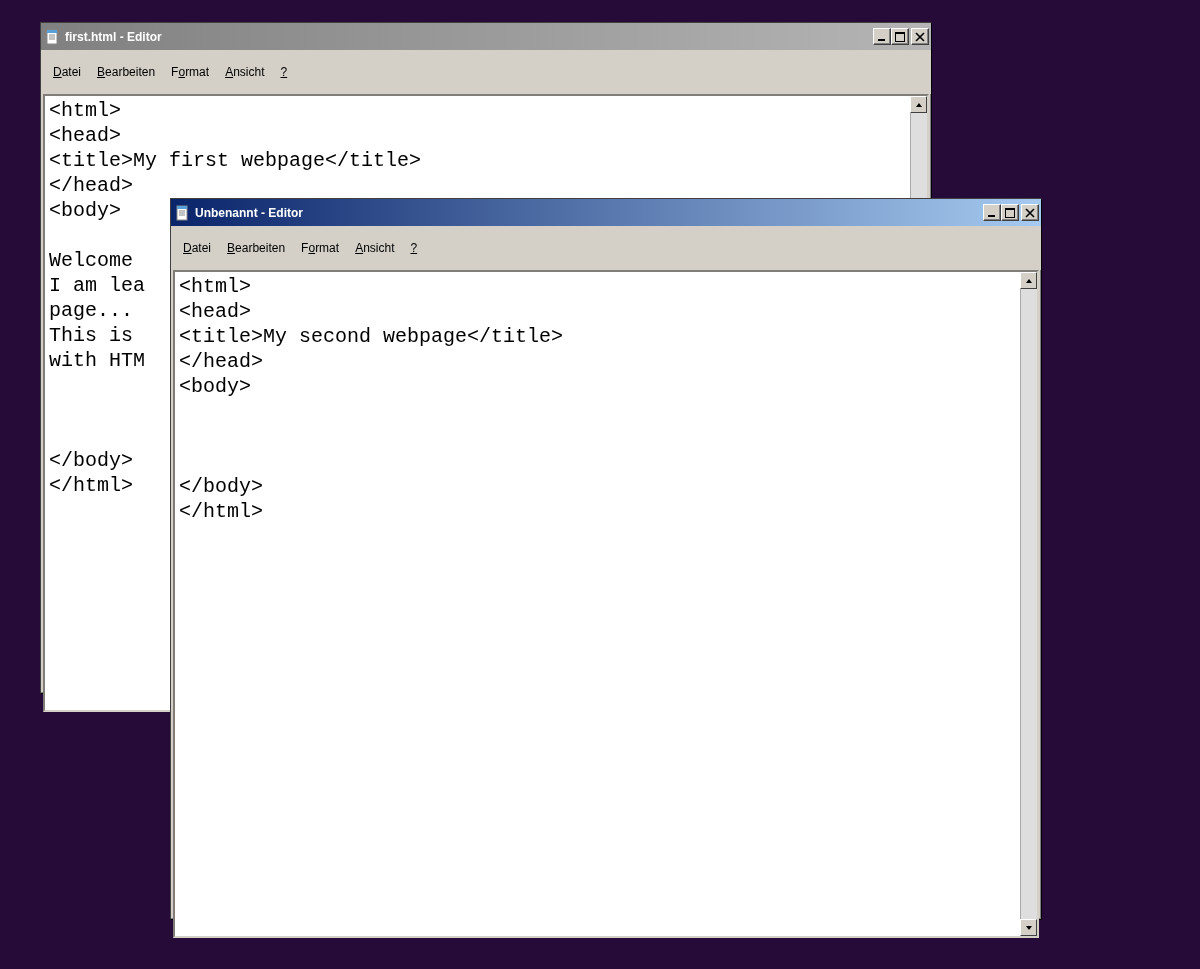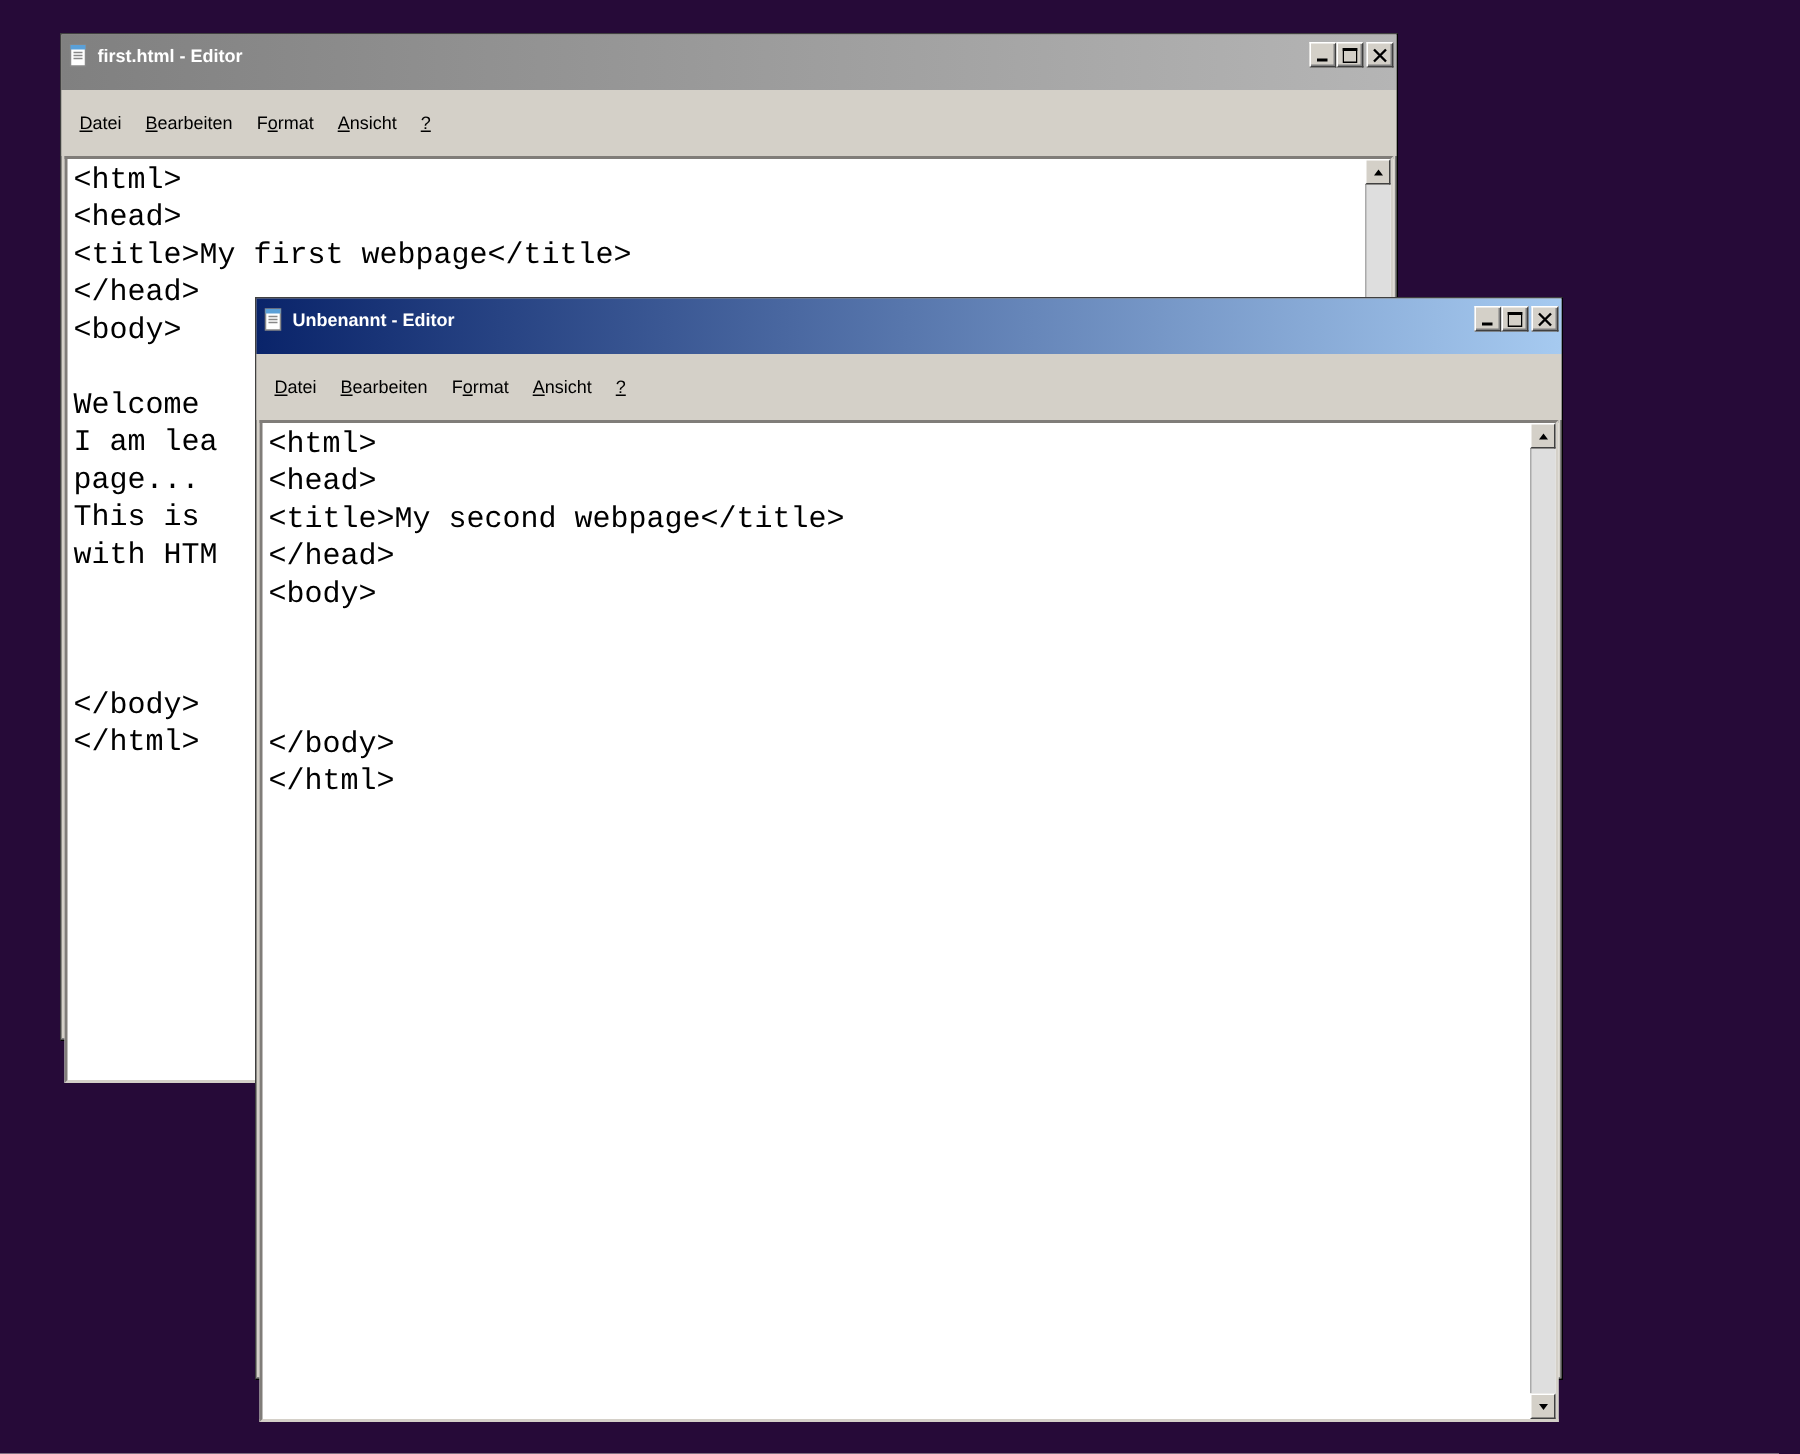--- a/index.html
+++ b/index.html
@@ -17,21 +17,21 @@
     border: 1px solid #404040;
     border-right-color: #000;
     border-bottom-color: #000;
     background: #d4d0c8;
     box-shadow: inset -1px -1px 0 #808080, inset 1px 1px 0 #d4d0c8;
   }
   .titlebar {
     height: 23px;
     display: flex;
     align-items: center;
-    padding: 2px 2px 12px 4px;
+    padding: 2px 2px 2px 4px;
     color: #fff;
     font-size: 12px;
     font-weight: bold;
   }
   .titlebar.inactive {
     background: linear-gradient(to right, #808080, #b5b5b5);
   }
   .titlebar.active {
     background: linear-gradient(to right, #0a246a, #a6caf0);
   }

